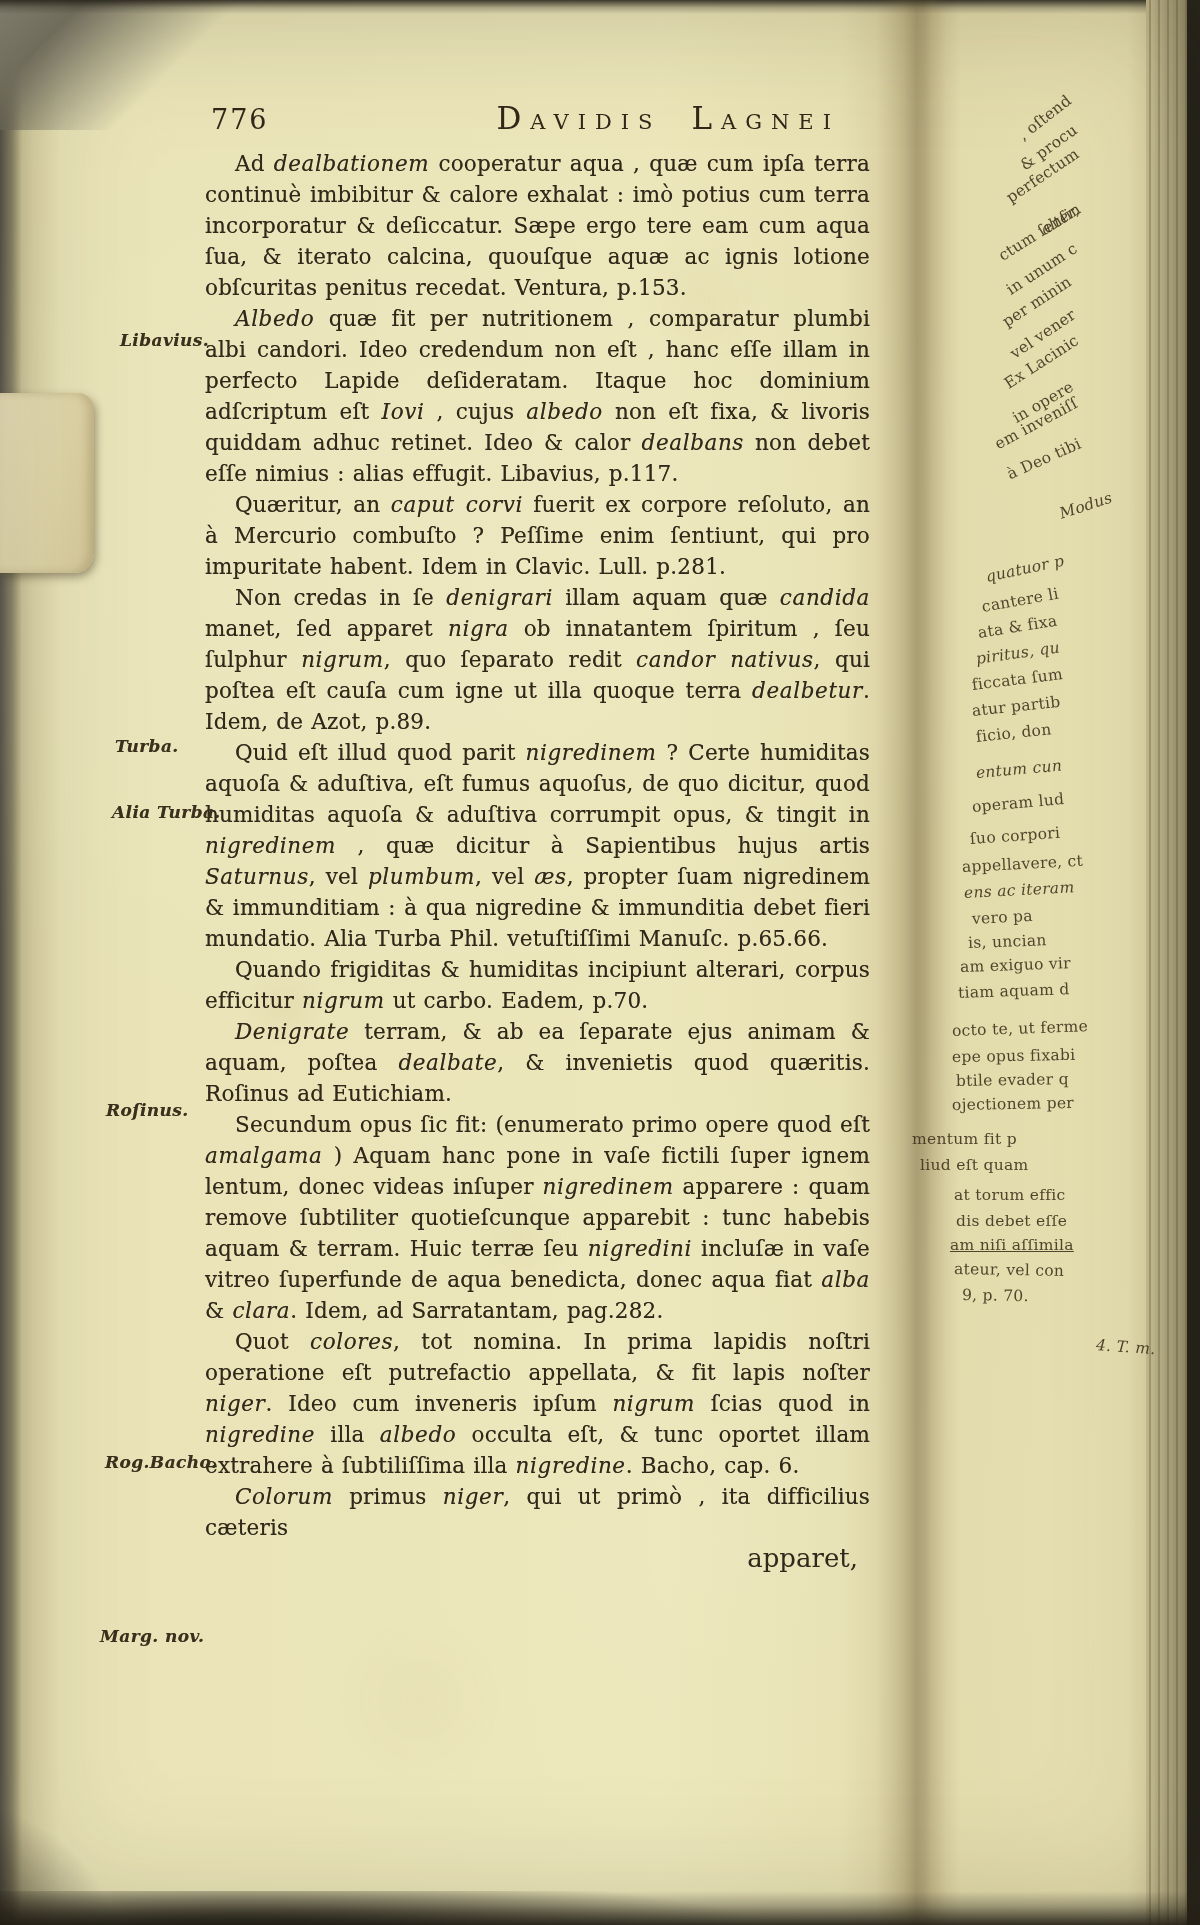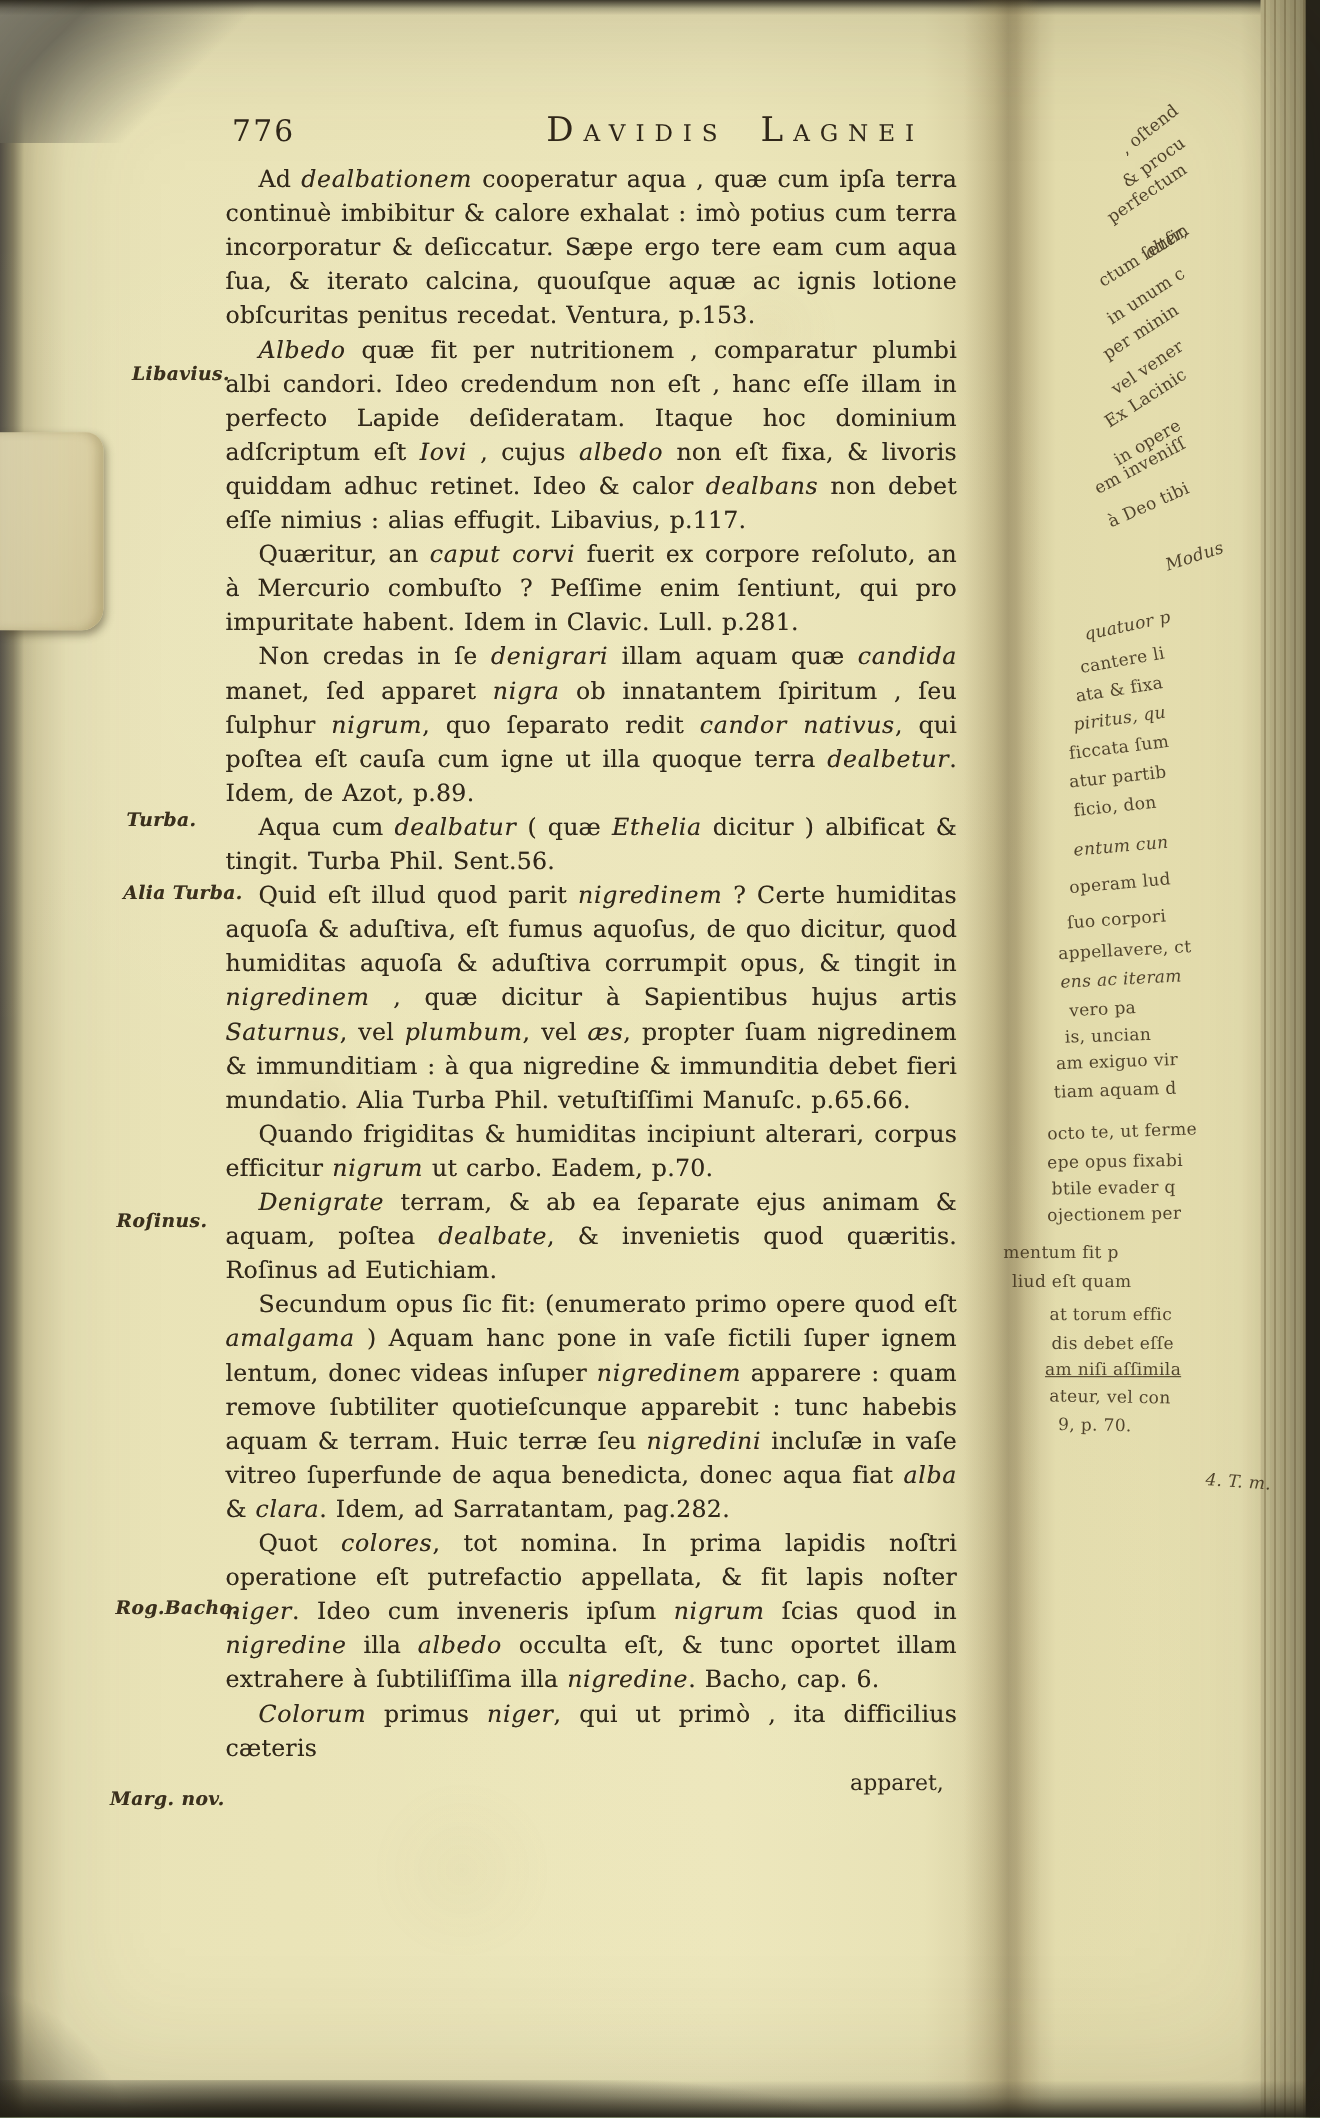--- a/index.html
+++ b/index.html
@@ -79,21 +79,21 @@
   .running-title{position:absolute;left:0;right:0;top:4px;text-align:right;padding-left:55px;
     font-size:21px;letter-spacing:9px;white-space:nowrap;}
   .running-title .tword{margin-right:30px;}
   .running-title .tcap{font-size:31px;}
   .para{
     margin:0;text-indent:30px;text-align:justify;
     font-size:21.5px;line-height:31px;letter-spacing:.2px;word-spacing:1px;
     text-shadow:0 0 .5px rgba(49,40,26,.55);
   }
   .para em{font-style:italic;letter-spacing:.6px;}
-  .catchword{text-align:right;font-size:20px;line-height:31px;padding-right:12px;}
+  .catchword{text-align:right;font-size:26px;line-height:31px;padding-right:12px;}
 
   .mnote{
     position:absolute;font-style:italic;font-size:17px;color:#3b301d;
     letter-spacing:.4px;white-space:nowrap;text-shadow:0 0 .5px rgba(59,48,29,.5);font-weight:bold;
   }
   .fore-edge{position:absolute;inset:0;pointer-events:none;}
   .fragment{
     position:absolute;font-size:15.5px;color:rgba(64,51,30,.9);
     white-space:nowrap;transform-origin:0 50%;letter-spacing:.3px;
   }
@@ -115,21 +115,20 @@
   <div class="text-block">
     <div class="header-row">
       <span class="page-number">776</span>
       <span class="running-title"><span class="tword"><span class="tcap">D</span>AVIDIS</span><span class="tword"><span class="tcap">L</span>AGNEI</span></span>
     </div>
     <div>
         <p class="para"><span>Ad </span><em>dealbationem</em><span> cooperatur aqua , quæ cum ipſa terra continuè imbibitur &amp; calore exhalat : imò potius cum terra incorporatur &amp; deſiccatur. Sæpe ergo tere eam cum aqua ſua, &amp; iterato calcina, quouſque aquæ ac ignis lotione obſcuritas penitus recedat. Ventura, p.153.</span></p>
         <p class="para"><em>Albedo</em><span> quæ fit per nutritionem , comparatur plumbi albi candori. Ideo credendum non eſt , hanc eſſe illam in perfecto Lapide deſideratam. Itaque hoc dominium adſcriptum eſt </span><em>Iovi</em><span> , cujus </span><em>albedo</em><span> non eſt fixa, &amp; livoris quiddam adhuc retinet. Ideo &amp; calor </span><em>dealbans</em><span> non debet eſſe nimius : alias effugit. Libavius, p.117.</span></p>
         <p class="para"><span>Quæritur, an </span><em>caput corvi</em><span> fuerit ex corpore reſoluto, an à Mercurio combuſto ? Peſſime enim ſentiunt, qui pro impuritate habent. Idem in Clavic. Lull. p.281.</span></p>
         <p class="para"><span>Non credas in ſe </span><em>denigrari</em><span> illam aquam quæ </span><em>candida</em><span> manet, ſed apparet </span><em>nigra</em><span> ob innatantem ſpiritum , ſeu ſulphur </span><em>nigrum</em><span>, quo ſeparato redit </span><em>candor nativus</em><span>, qui poſtea eſt cauſa cum igne ut illa quoque terra </span><em>dealbetur</em><span>. Idem, de Azot, p.89.</span></p>
-        <p class="para"><span>Aqua cum </span><em>dealbatur</em><span> ( quæ </span><em>Ethelia</em><span> dicitur ) albificat &amp; tingit. Turba Phil. Sent.56.</span></p>
         <p class="para"><span>Quid eſt illud quod parit </span><em>nigredinem</em><span> ? Certe humiditas aquoſa &amp; aduſtiva, eſt fumus aquoſus, de quo dicitur, quod humiditas aquoſa &amp; aduſtiva corrumpit opus, &amp; tingit in </span><em>nigredinem</em><span> , quæ dicitur à Sapientibus hujus artis </span><em>Saturnus</em><span>, vel </span><em>plumbum</em><span>, vel </span><em>æs</em><span>, propter ſuam nigredinem &amp; immunditiam : à qua nigredine &amp; immunditia debet fieri mundatio. Alia Turba Phil. vetuſtiſſimi Manuſc. p.65.66.</span></p>
         <p class="para"><span>Quando frigiditas &amp; humiditas incipiunt alterari, corpus efficitur </span><em>nigrum</em><span> ut carbo. Eadem, p.70.</span></p>
         <p class="para"><em>Denigrate</em><span> terram, &amp; ab ea ſeparate ejus animam &amp; aquam, poſtea </span><em>dealbate</em><span>, &amp; invenietis quod quæritis. Roſinus ad Eutichiam.</span></p>
         <p class="para"><span>Secundum opus ſic fit: (enumerato primo opere quod eſt </span><em>amalgama</em><span> ) Aquam hanc pone in vaſe fictili ſuper ignem lentum, donec videas inſuper </span><em>nigredinem</em><span> apparere : quam remove ſubtiliter quotieſcunque apparebit : tunc habebis aquam &amp; terram. Huic terræ ſeu </span><em>nigredini</em><span> incluſæ in vaſe vitreo ſuperfunde de aqua benedicta, donec aqua fiat </span><em>alba</em><span> &amp; </span><em>clara</em><span>. Idem, ad Sarratantam, pag.282.</span></p>
         <p class="para"><span>Quot </span><em>colores</em><span>, tot nomina. In prima lapidis noſtri operatione eſt putrefactio appellata, &amp; fit lapis noſter </span><em>niger</em><span>. Ideo cum inveneris ipſum </span><em>nigrum</em><span> ſcias quod in </span><em>nigredine</em><span> illa </span><em>albedo</em><span> occulta eſt, &amp; tunc oportet illam extrahere à ſubtiliſſima illa </span><em>nigredine</em><span>. Bacho, cap. 6.</span></p>
         <p class="para"><em>Colorum</em><span> primus </span><em>niger</em><span>, qui ut primò , ita difficilius cæteris</span></p>
       </div>
     <div class="catchword">apparet,</div>
   </div>
 

